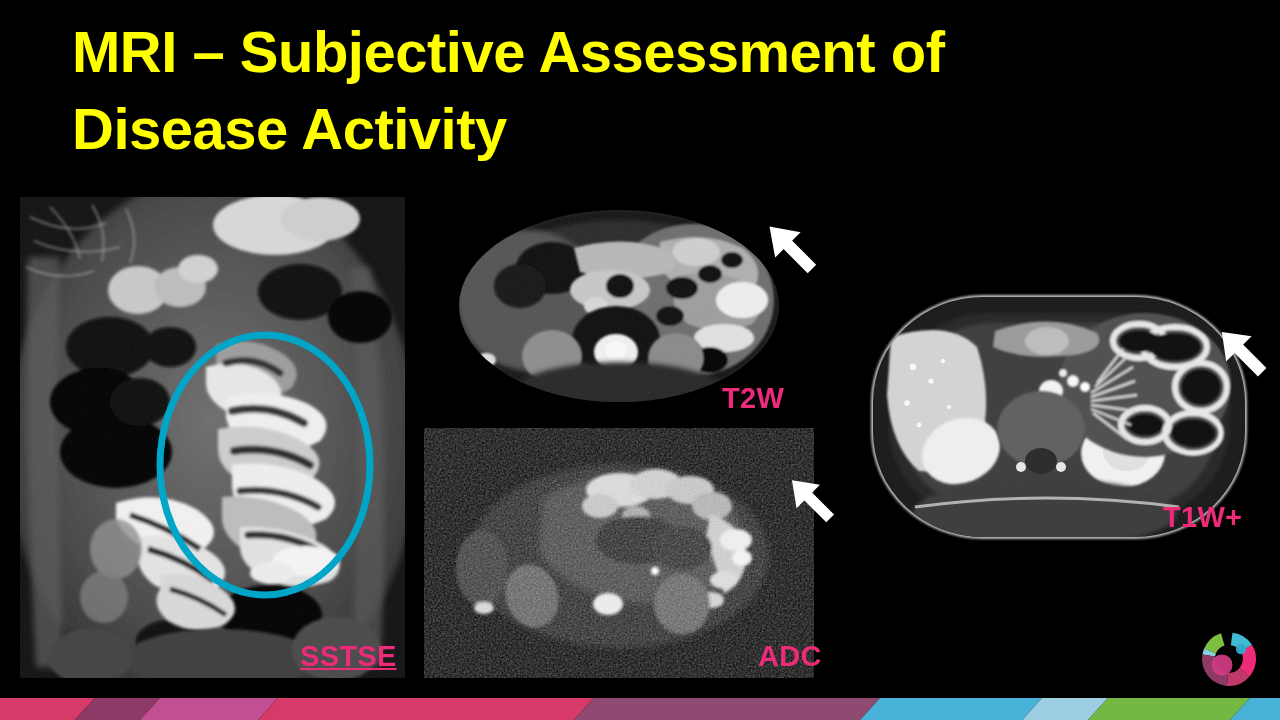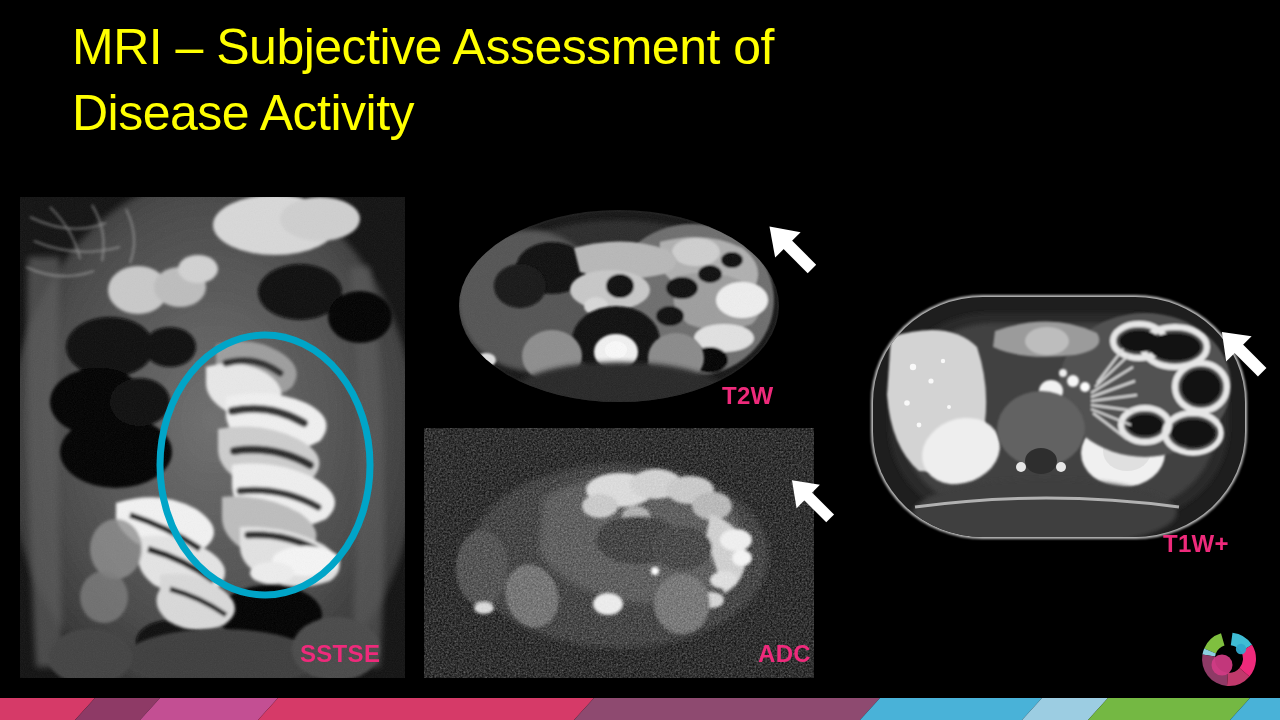--- a/index.html
+++ b/index.html
@@ -7,44 +7,44 @@
     width:1280px;height:720px;overflow:hidden;position:relative;
     font-family:"Liberation Sans","DejaVu Sans",sans-serif;
     background:#000;
   }
   #slide{position:absolute;inset:0;background:#000;}
 
   
   #title{
     position:absolute;left:72px;top:14px;width:1100px;
     color:#FFFF00;
-    font-size:50px;font-weight:normal;line-height:1.32;
+    font-size:58px;font-weight:bold;line-height:1.32;
     letter-spacing:-0.5px;
     white-space:pre-line;
   }
 
   
   .panel{position:absolute;overflow:hidden;background:#000;}
   .panel svg{display:block;width:100%;height:100%;}
 
   #panel-sstse{left:20px;top:197px;width:385px;height:481px;}
   #panel-t2w  {left:424px;top:190px;width:390px;height:232px;}
   #panel-adc  {left:424px;top:428px;width:390px;height:250px;}
   #panel-t1w  {left:845px;top:275px;width:430px;height:285px;}
 
   
   .seq-label{
     position:absolute;color:#EE2A7B;
-    font-size:24px;font-weight:bold;letter-spacing:0.3px;
+    font-size:29px;font-weight:bold;letter-spacing:0.3px;
     pointer-events:none;
   }
-  #label-sstse{left:300px;top:640px;}
+  #label-sstse{left:300px;top:640px;text-decoration:underline;}
   #label-t2w  {left:722px;top:382px;}
   #label-adc  {left:758px;top:640px;}
-  #label-t1w  {left:1163px;top:530px;}
+  #label-t1w  {left:1163px;top:501px;}
 
   
   .annot{position:absolute;pointer-events:none;}
   #ellipse-annot{left:20px;top:197px;width:385px;height:481px;}
   #arrow-t2w{left:750px;top:212px;width:80px;height:70px;}
   #arrow-adc{left:775px;top:468px;width:70px;height:62px;}
   #arrow-t1w{left:1205px;top:318px;width:72px;height:66px;}
 
   
   #logo{position:absolute;left:1196px;top:626px;width:66px;height:66px;}

